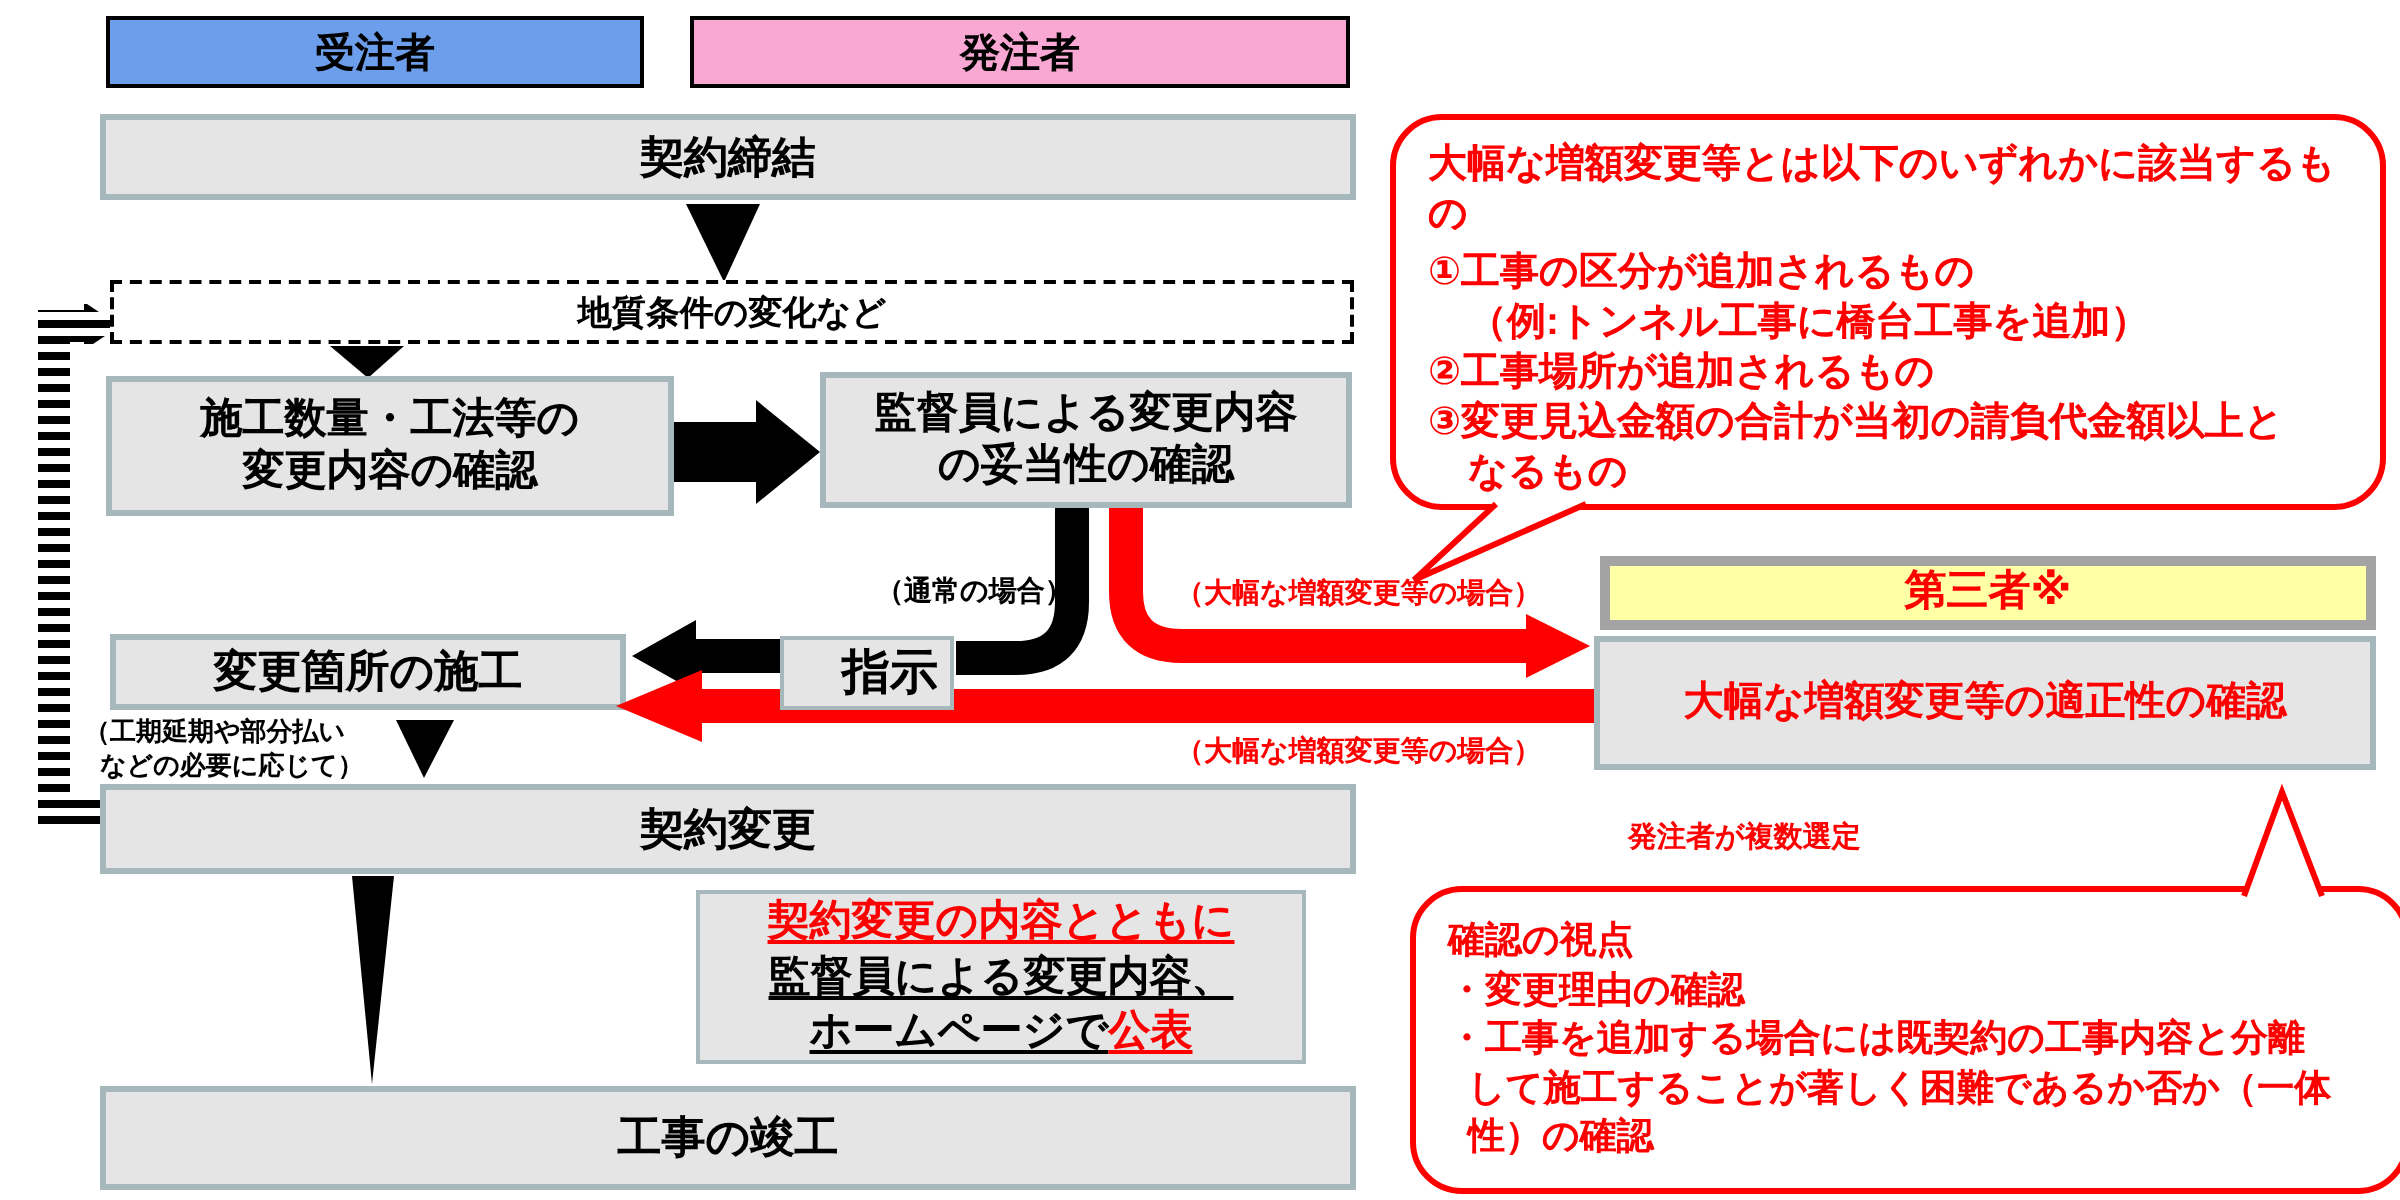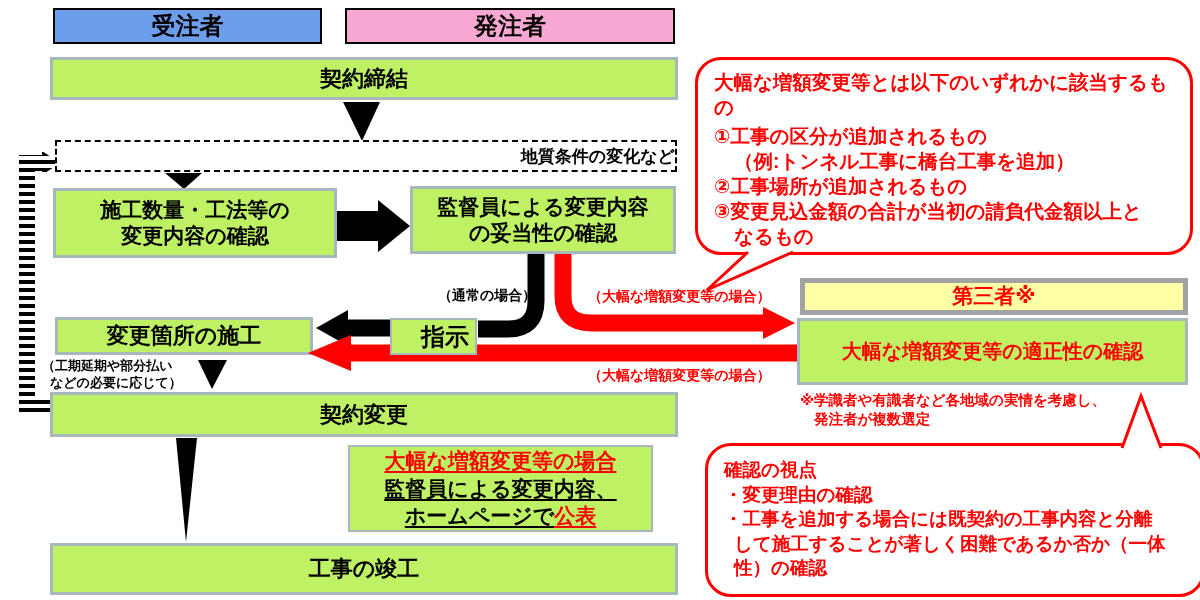--- a/index.html
+++ b/index.html
@@ -1,27 +1,27 @@
 <!DOCTYPE html>
 <html><head>
 <meta charset="utf-8">
 <style>
   html,body{margin:0;padding:0;background:#fff;}
   #canvas{
     position:relative;width:1200px;height:600px;background:#fff;overflow:hidden;
     font-family:"Liberation Sans","DejaVu Sans",sans-serif;font-weight:bold;color:#000;
   }
   .box{
-    position:absolute;background:#bef264;border:3px solid #a6b8bb;
+    position:absolute;background:#e5e5e5;border:3px solid #a6b8bb;
     display:flex;align-items:center;justify-content:center;text-align:center;
     box-sizing:border-box;z-index:2;line-height:1.25;
   }
   .hdr{
     position:absolute;border:2px solid #000;display:flex;align-items:center;justify-content:center;
-    font-size:24px;box-sizing:border-box;z-index:2;
+    font-size:20px;box-sizing:border-box;z-index:2;
   }
   .dashedbox{
     position:absolute;background:#fff;border:2px dashed #000;
     display:flex;align-items:center;justify-content:center;font-size:17px;
     box-sizing:border-box;z-index:2;
   }
   .callout{
     position:absolute;background:#fff;border:3px solid #ff0000;border-radius:26px;
     box-sizing:border-box;z-index:2;color:#ff0000;padding:10px 14px 8px 16px;
   }
@@ -74,21 +74,21 @@
     <span>受注者</span>
   </div>
   <div class="hdr" style="left:345px;top:8px;width:330px;height:36px;background:#f8a8d2;">
     <span>発注者</span>
   </div>
 
   <div class="box" style="left:50px;top:57px;width:628px;height:43px;font-size:22px;">
     <span>契約締結</span>
   </div>
 
-  <div class="dashedbox" style="left:55px;top:140px;width:622px;height:32px;justify-content:flex-end;">
+  <div class="dashedbox" style="left:55px;top:140px;width:622px;height:32px;">
     <span>地質条件の変化など</span>
   </div>
 
   <div class="box" style="left:53px;top:188px;width:284px;height:70px;font-size:21px;flex-direction:column;">
     <span>施工数量・工法等の</span>
     <span>変更内容の確認</span>
   </div>
 
   <div class="box" style="left:410px;top:186px;width:266px;height:68px;font-size:21px;flex-direction:column;">
     <span>監督員による変更内容</span>
@@ -105,33 +105,33 @@
 
   <div class="box" style="left:50px;top:392px;width:628px;height:45px;font-size:22px;">
     <span>契約変更</span>
   </div>
 
   <div class="box" style="left:50px;top:543px;width:628px;height:52px;font-size:22px;">
     <span>工事の竣工</span>
   </div>
 
   <div class="box" style="left:348px;top:445px;width:305px;height:87px;font-size:21px;flex-direction:column;border-width:2px;line-height:1.32;">
-    <span class="u-red">大幅な増額変更等の場合</span>
+    <span class="u-red">契約変更の内容とともに</span>
     <span class="u-black">監督員による変更内容、</span>
     <span><span class="u-black">ホームページで</span><span class="u-red">公表</span></span>
   </div>
 
   <div class="box" style="left:800px;top:278px;width:388px;height:37px;background:#ffffa6;border:5px solid #a3a3a3;font-size:21px;">
     <span class="red-text">第三者※</span>
   </div>
   <div class="box" style="left:797px;top:318px;width:391px;height:67px;font-size:20px;">
     <span class="red-text">大幅な増額変更等の適正性の確認</span>
   </div>
   <div class="note red-text" style="left:800px;top:391px;font-size:14.5px;">
-    <span>※学識者や有識者など各地域の実情を考慮し、</span><br>
+    <br>
     <span style="margin-left:14px;">発注者が複数選定</span>
   </div>
 
   <div class="callout" style="left:695px;top:57px;width:498px;height:198px;font-size:19.5px;line-height:1.28;">
     <div style="margin-bottom:4px;">大幅な増額変更等とは以下のいずれかに該当するもの</div>
     <div>①工事の区分が追加されるもの</div>
     <div style="margin-left:20px;">（例:トンネル工事に橋台工事を追加）</div>
     <div>②工事場所が追加されるもの</div>
     <div>③変更見込金額の合計が当初の請負代金額以上と</div>
     <div style="margin-left:20px;">なるもの</div>

